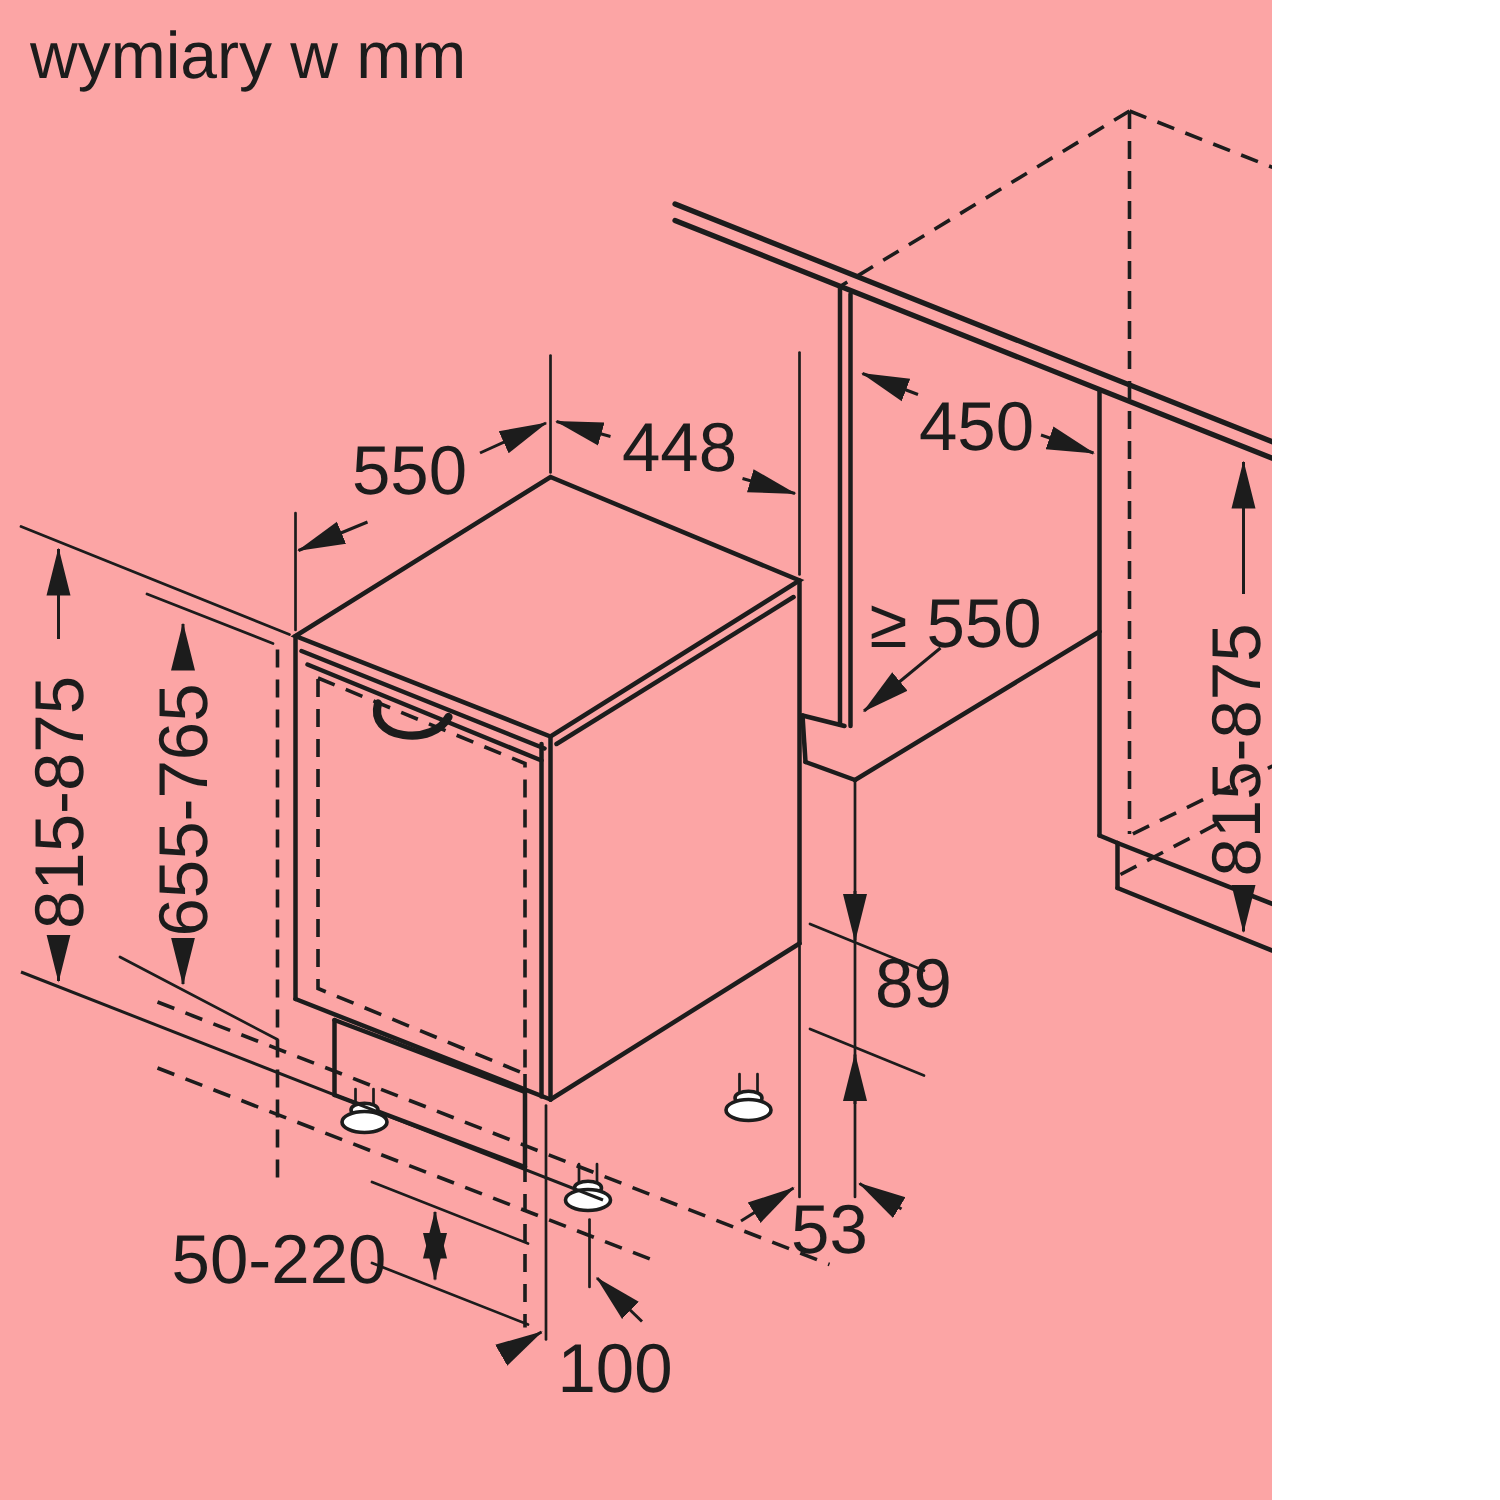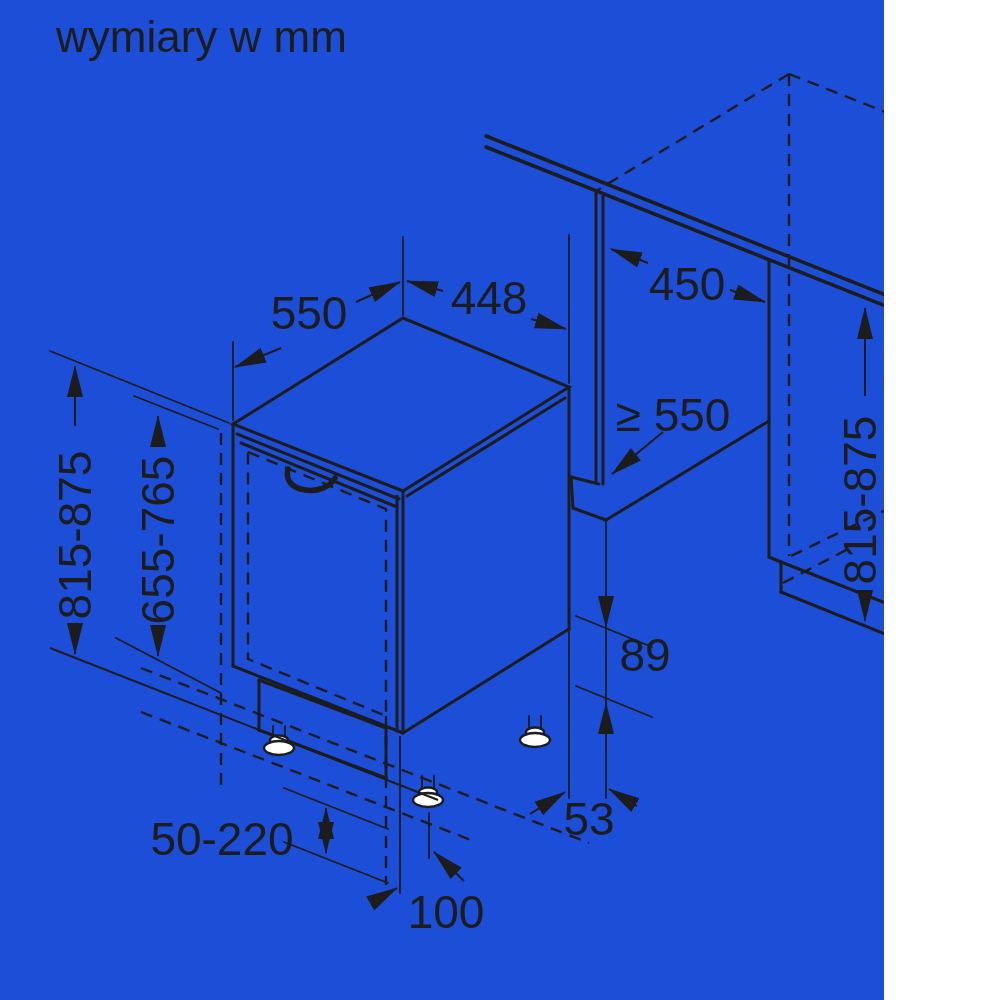--- a/index.html
+++ b/index.html
@@ -1,16 +1,16 @@
 <!DOCTYPE html>
 <html><head>
 <meta charset="utf-8">
 <style>
   html,body{margin:0;padding:0;background:#ffffff;}
-  .stage{width:848px;height:1000px;position:relative;background:#1d4ed8;overflow:hidden;padding-left:36px;}
+  .stage{width:848px;height:1000px;position:relative;background:#fca5a5;overflow:hidden;}
   svg{display:block;}
   text{font-family:"Liberation Sans","DejaVu Sans",sans-serif;fill:#1c1c1c;}
   .t-title{font-size:44px;}
   .t-dim{font-size:46px;}
   .ln{stroke:#1c1c1c;stroke-width:3;fill:none;stroke-linecap:round;}
   .ln2{stroke:#1c1c1c;stroke-width:3.5;fill:none;stroke-linecap:round;}
   .thin{stroke:#1c1c1c;stroke-width:1.8;fill:none;stroke-linecap:round;}
   .dim{stroke:#1c1c1c;stroke-width:2;fill:none;}
   .dash{stroke:#1c1c1c;stroke-width:2.4;fill:none;stroke-dasharray:12 8;stroke-linecap:butt;}
   .foot{stroke:#1c1c1c;stroke-width:2.4;fill:#ffffff;}

